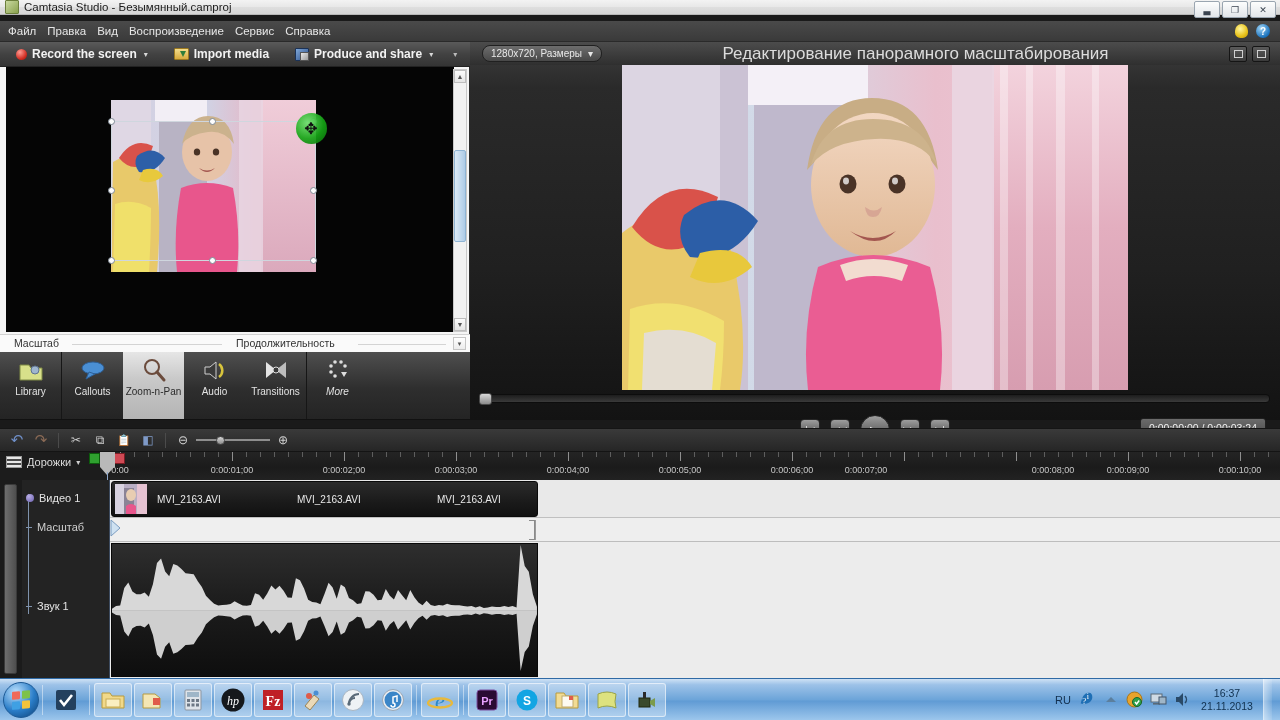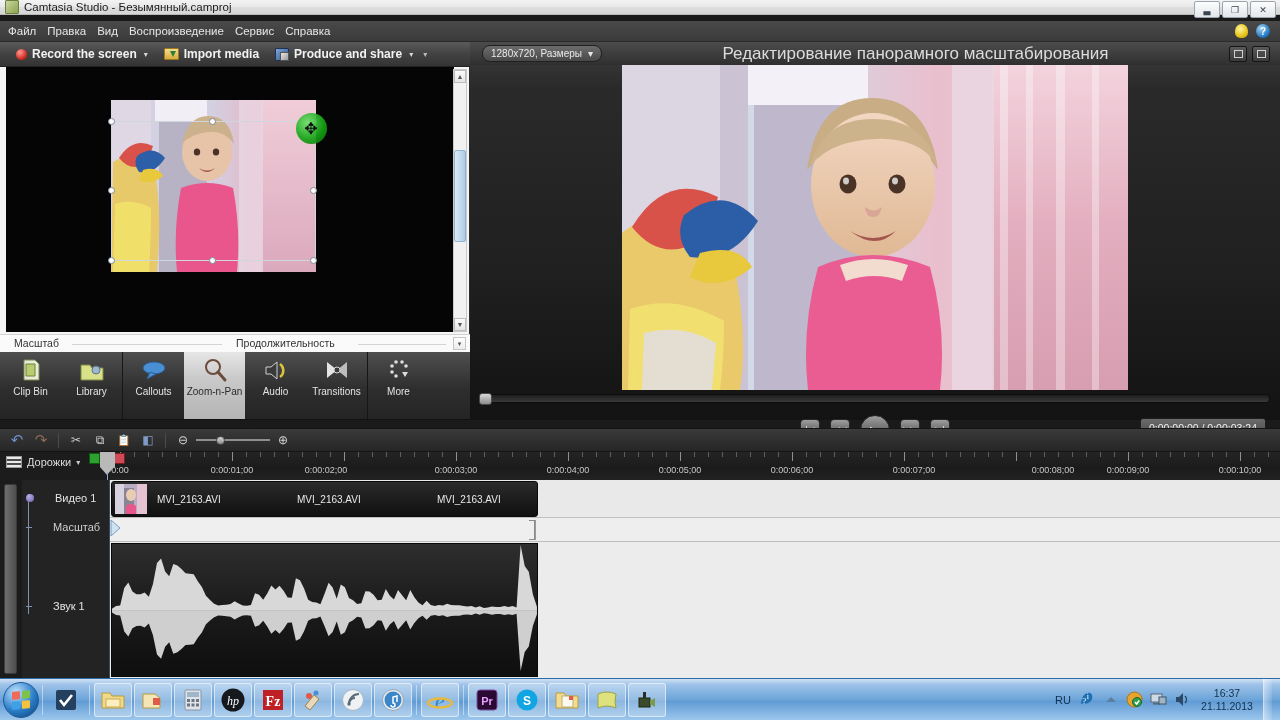--- a/index.html
+++ b/index.html
@@ -50,21 +50,21 @@
     width: 14px; height: 14px; border-radius: 50%;
     background: radial-gradient(circle at 35% 30%, #9fd4f5, #1a72bd 70%, #0d4f8a);
     color: #fff; font-size: 10px; font-weight: bold;
     display: flex; align-items: center; justify-content: center;
   }
 
   
   .maintoolbar {
     position: absolute; left: 0; top: 42px; width: 470px; height: 25px;
     background: linear-gradient(to bottom,#5a5a5a 0%,#424242 50%,#343434 100%);
-    display: flex; align-items: center; padding-left: 10px; gap: 4px;
+    display: flex; align-items: center; padding-left: 10px; gap: 14px;
     border-bottom: 1px solid #222;
   }
   .mt-item { display: flex; align-items: center; gap: 5px; padding: 0 6px; height: 22px; }
   .mt-item .lbl { font-size: 12px; font-weight: bold; color: #f2f2f2; }
   .mt-item .caret { font-size: 8px; color: #d8d8d8; margin-left: 2px; }
   .dot-red {
     width: 11px; height: 11px; border-radius: 50%;
     background: radial-gradient(circle at 35% 30%, #ff9a92, #cf2b20 65%, #8f140c);
   }
   .ic-import {
@@ -291,21 +291,21 @@
     background: #8ea7c9;
   }
 
   
   .tlbody { position: absolute; left: 0; top: 480px; width: 1280px; height: 198px; background: #1f1f1f; }
   .tl-labels { position: absolute; left: 0; top: 0; width: 110px; height: 198px; background: #232323; border-right: 1px solid #3c4a5e; }
   .tl-scrollcol { position: absolute; left: 0; top: 0; width: 22px; height: 198px; background: #1b1b1b; }
   .tl-scrollthumb { position: absolute; left: 4px; top: 4px; width: 13px; height: 190px; background: linear-gradient(to right,#6e6e6e,#4e4e4e); border: 1px solid #3a3a3a; border-radius: 2px; }
   .tl-tree { position: absolute; left: 26px; top: 0; width: 84px; height: 198px; }
   .tree-line { position: absolute; left: 2px; top: 14px; width: 1px; height: 120px; background: #7f93ad; }
-  .lab-row { position: absolute; left: 0; display: flex; align-items: center; gap: 21px; font-size: 11px; }
+  .lab-row { position: absolute; left: 0; display: flex; align-items: center; gap: 5px; font-size: 11px; }
   .node-dot { width: 8px; height: 8px; border-radius: 50%; background: radial-gradient(circle at 35% 30%, #b9aee6,#6a5fae); }
   .node-dash { width: 6px; height: 1px; background: #7f93ad; }
   .lab-row .t { color: #e4e4e4; }
   .lab-row .t.dim { color: #cfcfcf; }
 
   .track-video { position: absolute; left: 110px; top: 0; width: 1170px; height: 38px; background: #e9e9e9; border-bottom: 1px solid #c0c0c0; }
   .clip-video {
     position: absolute; left: 1px; top: 1px; width: 427px; height: 36px;
     background: linear-gradient(to bottom,#2b2b2b 0%,#1a1a1a 60%,#111 100%);
     border: 1px solid #0a0a0a; border-radius: 3px; overflow: hidden;
@@ -469,29 +469,20 @@
     <div class="grp-lab" style="left:236px;">Продолжительность</div>
     <div class="grp-line" style="left:358px;width:88px;"></div>
     <div class="grp-caret">▾</div>
   </div>
 
   <div class="ribbon">
     <div class="rgroup">
       <div class="rbtn">
         <div class="ricon">
           <svg viewBox="0 0 26 26">
-              <path d="M6 3 h11 l4 4 v16 h-15 z" fill="#e9ecd8" stroke="#7b8a50"></path>
-              <path d="M8 7 h9 v12 h-9z" fill="#b9cd6e" stroke="#6e8038"></path>
-            </svg>
-        </div>
-        <div class="rlab">Clip Bin</div>
-      </div>
-      <div class="rbtn">
-        <div class="ricon">
-          <svg viewBox="0 0 26 26">
               <path d="M2 8 h9 l2 3 h11 v12 h-22z" fill="#d8e08a" stroke="#7e8a44"></path>
               <circle cx="17" cy="13" r="4" fill="#9fb6cf" stroke="#5f7490"></circle>
             </svg>
         </div>
         <div class="rlab">Library</div>
       </div>
     </div>
     <div class="rgroup">
       <div class="rbtn">
         <div class="ricon">
@@ -524,21 +515,21 @@
         <div class="ricon">
           <svg viewBox="0 0 26 26">
               <path d="M13 13 L3 5 L3 21z" fill="#e4e4e4"></path>
               <path d="M13 13 L23 5 L23 21z" fill="#bdbdbd"></path>
               <circle cx="13" cy="13" r="3" fill="#3a3a3a" stroke="#ddd"></circle>
             </svg>
         </div>
         <div class="rlab">Transitions</div>
       </div>
     </div>
-    <div class="rgroup" style="border-right:none;">
+    <div class="rgroup" style="border-right:none;font-style:italic;">
       <div class="rbtn">
         <div class="ricon">
           <svg viewBox="0 0 26 26">
               <circle cx="6" cy="9" r="1.8" fill="#ddd"></circle>
               <circle cx="10" cy="5" r="1.8" fill="#ddd"></circle>
               <circle cx="16" cy="5" r="1.8" fill="#ddd"></circle>
               <circle cx="20" cy="9" r="1.8" fill="#ddd"></circle>
               <circle cx="6" cy="15" r="1.8" fill="#ddd"></circle>
               <circle cx="10" cy="19" r="1.8" fill="#ddd"></circle>
               <path d="M16 15 l6 0 l-3 5z" fill="#ddd"></path>
@@ -671,21 +662,21 @@
       <div class="tick major" style="left: 122px;"></div>
       <div class="rlabel" style="left: 122px;">0:00:01;00</div>
       <div class="tick minor" style="left: 136px;"></div>
       <div class="tick minor" style="left: 150px;"></div>
       <div class="tick minor" style="left: 164px;"></div>
       <div class="tick minor" style="left: 178px;"></div>
       <div class="tick minor" style="left: 192px;"></div>
       <div class="tick minor" style="left: 206px;"></div>
       <div class="tick minor" style="left: 220px;"></div>
       <div class="tick major" style="left: 234px;"></div>
-      <div class="rlabel" style="left: 216px;">0:00:02;00</div>
+      <div class="rlabel" style="left: 234px;">0:00:02;00</div>
       <div class="tick minor" style="left: 248px;"></div>
       <div class="tick minor" style="left: 262px;"></div>
       <div class="tick minor" style="left: 276px;"></div>
       <div class="tick minor" style="left: 290px;"></div>
       <div class="tick minor" style="left: 304px;"></div>
       <div class="tick minor" style="left: 318px;"></div>
       <div class="tick minor" style="left: 332px;"></div>
       <div class="tick major" style="left: 346px;"></div>
       <div class="rlabel" style="left: 346px;">0:00:03;00</div>
       <div class="tick minor" style="left: 360px;"></div>
@@ -716,21 +707,21 @@
       <div class="tick major" style="left: 682px;"></div>
       <div class="rlabel" style="left: 682px;">0:00:06;00</div>
       <div class="tick minor" style="left: 696px;"></div>
       <div class="tick minor" style="left: 710px;"></div>
       <div class="tick minor" style="left: 724px;"></div>
       <div class="tick minor" style="left: 738px;"></div>
       <div class="tick minor" style="left: 752px;"></div>
       <div class="tick minor" style="left: 766px;"></div>
       <div class="tick minor" style="left: 780px;"></div>
       <div class="tick major" style="left: 794px;"></div>
-      <div class="rlabel" style="left: 794px; padding-left: 20px;">0:00:07;00</div>
+      <div class="rlabel" style="left: 746px; padding-left: 20px;">0:00:07;00</div>
       <div class="tick minor" style="left: 808px;"></div>
       <div class="tick minor" style="left: 822px;"></div>
       <div class="tick minor" style="left: 836px;"></div>
       <div class="tick minor" style="left: 850px;"></div>
       <div class="tick minor" style="left: 864px;"></div>
       <div class="tick minor" style="left: 878px;"></div>
       <div class="tick minor" style="left: 892px;"></div>
       <div class="tick major" style="left: 906px;"></div>
       <div class="rlabel" style="left: 906px; margin-left: 37px;">0:00:08;00</div>
       <div class="tick minor" style="left: 920px;"></div>

